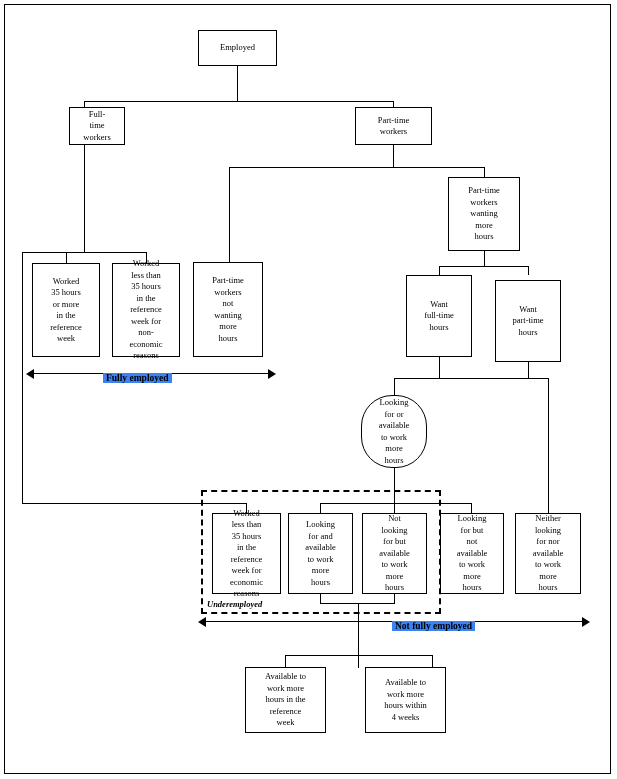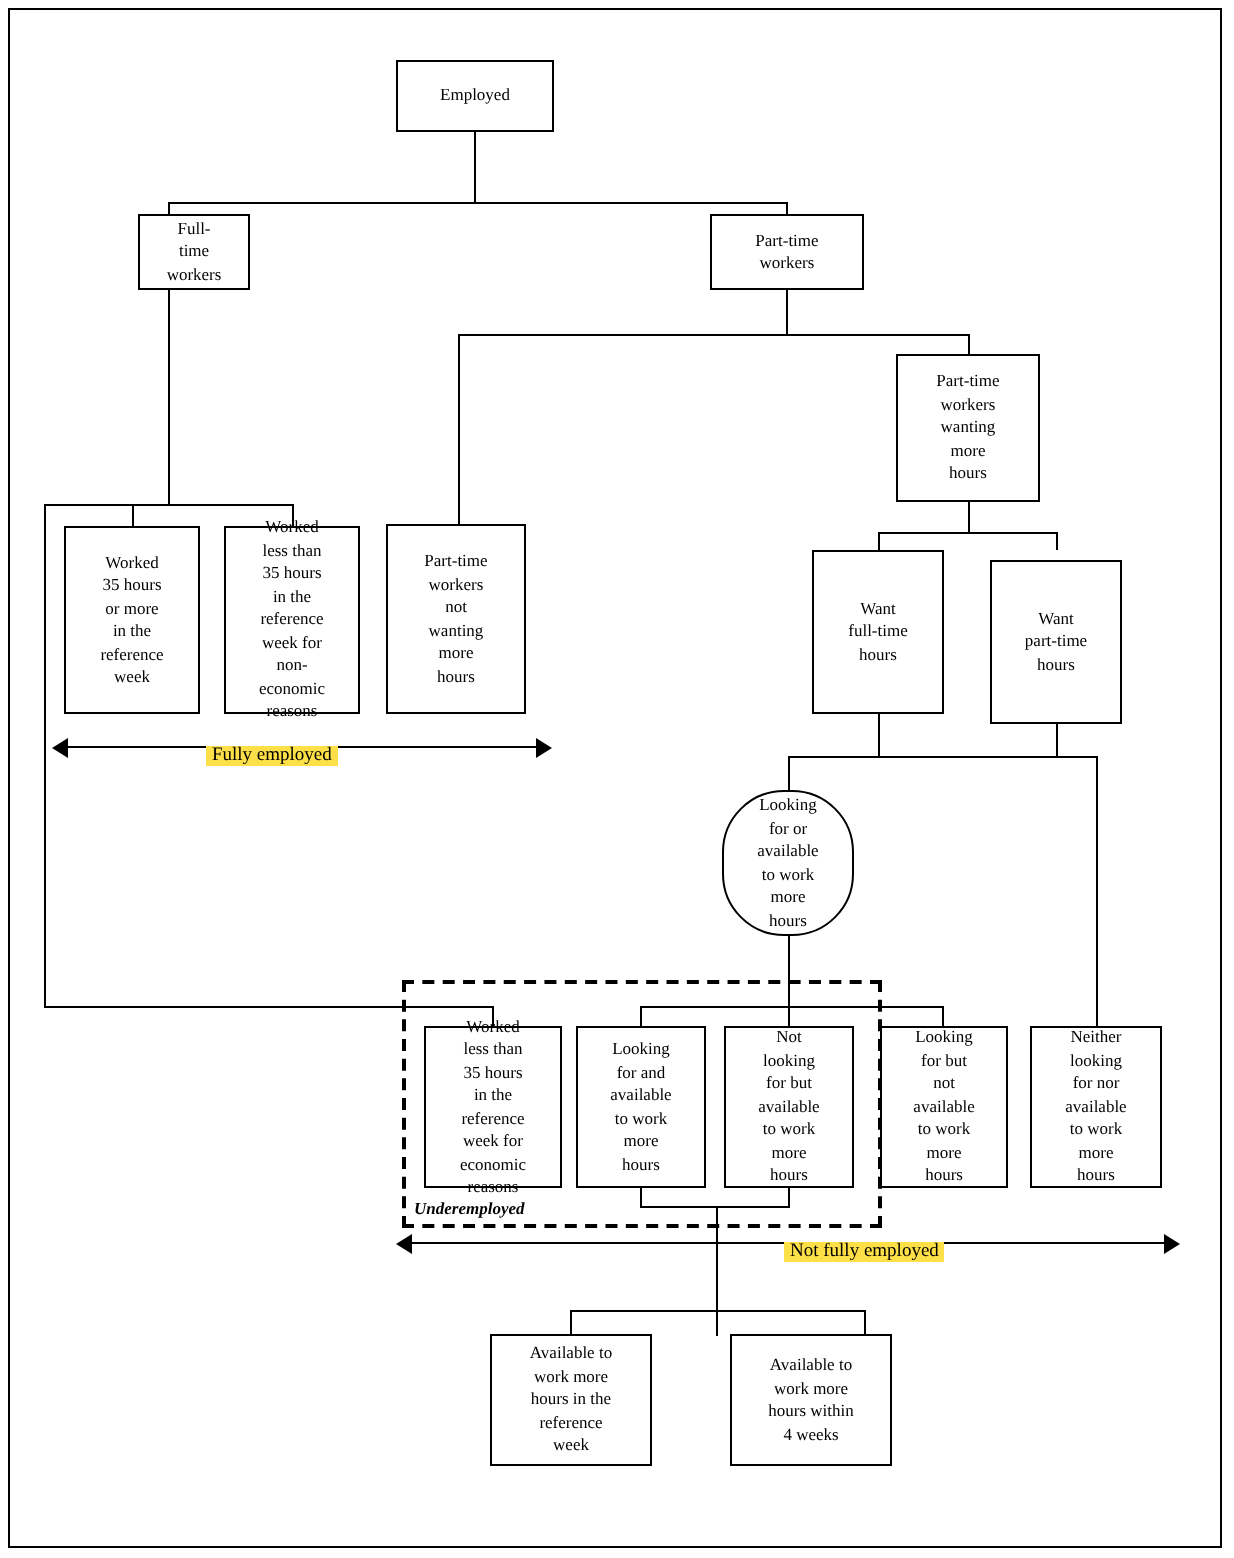--- a/index.html
+++ b/index.html
@@ -68,23 +68,23 @@
     border-top:5px solid transparent;
     border-bottom:5px solid transparent;
   }
   .arrow-head.left{left:0;border-right:8px solid #000;}
   .arrow-head.right{right:0;border-left:8px solid #000;}
   .arrow-label{
     position:absolute;
     z-index:5;
     font-family:"Liberation Serif","DejaVu Serif",serif;
     font-size:9.5px;
-    font-weight:normal;
+    font-weight:bold;
     color:#000;
-    background:#fde047;
+    background:#3b82f6;
     padding:0 3px;
     white-space:nowrap;
   }
   .ital-label{
     position:absolute;
     z-index:5;
     font-family:"Liberation Serif","DejaVu Serif",serif;
     font-size:8.5px;
     font-style:italic;
     font-weight:bold;

